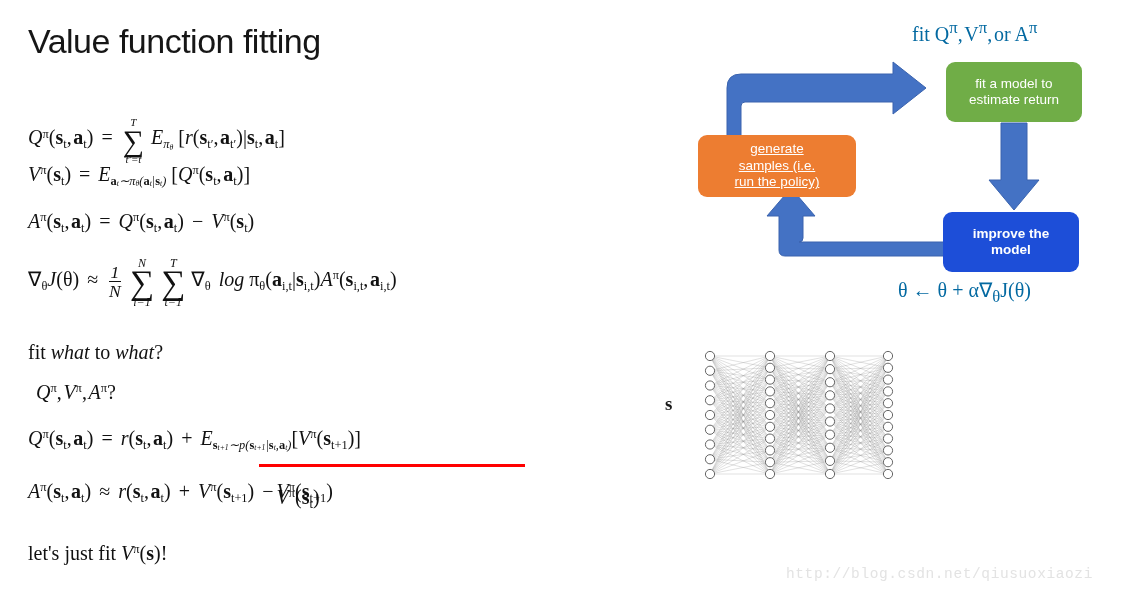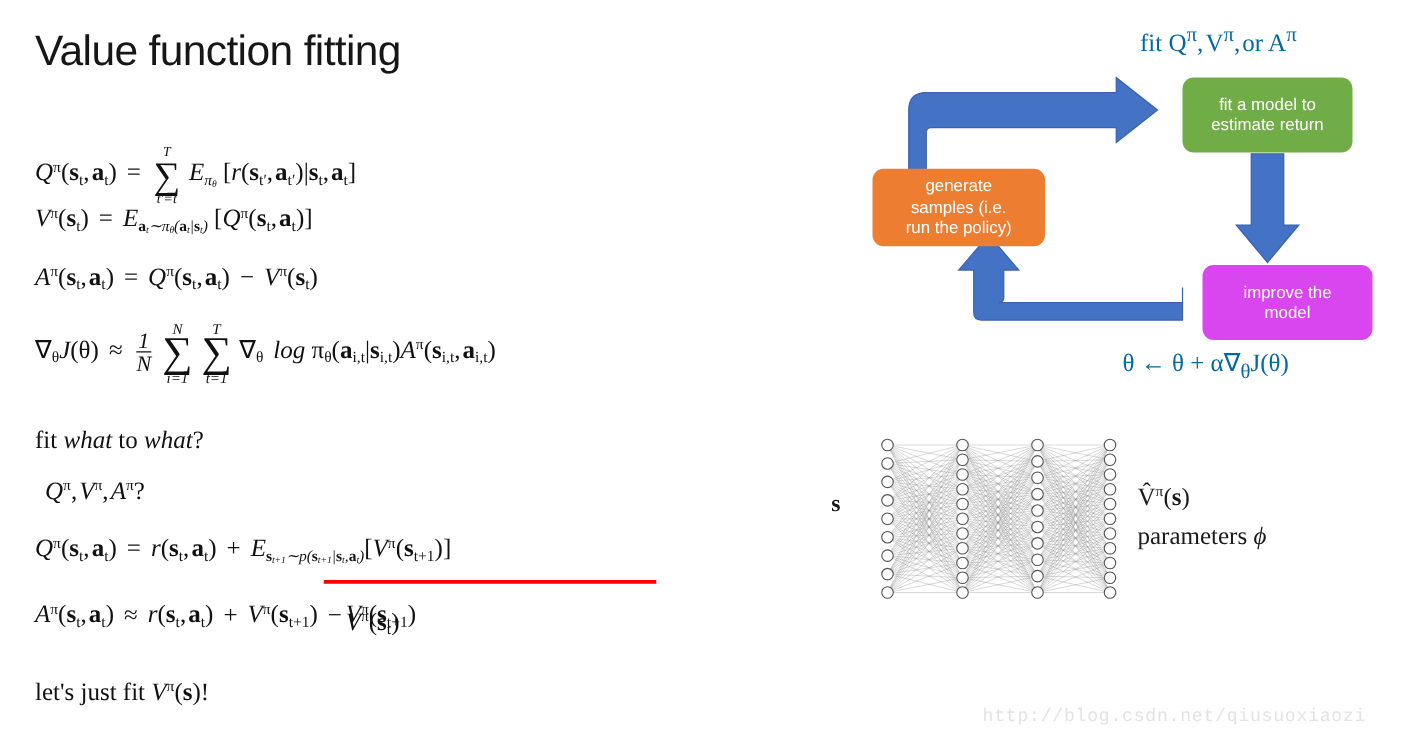--- a/index.html
+++ b/index.html
@@ -103,22 +103,22 @@
     font-size: 13.5px;
     line-height: 1.22;
     text-align: center;
     display: flex;
     align-items: center;
     justify-content: center;
     box-sizing: border-box;
     padding: 2px 6px;
   }
   #box-green  { left: 266px; top: 52px;  width: 136px; height: 60px; background: #70AD47; }
-  #box-orange { left: 18px;  top: 125px; width: 138px; height: 62px; background: #ED7D31; }
-  #box-blue   { left: 282px; top: 202px; width: 136px; height: 60px; background: #d946ef; }
+  #box-orange { left: 18px;  top: 125px; width: 158px; height: 62px; background: #ED7D31; text-decoration: underline; }
+  #box-blue   { left: 263px; top: 202px; width: 136px; height: 60px; background: #1d4ed8; font-weight: bold; }
 
   .cap-math {
     position: absolute;
     font-family: "Liberation Serif", serif;
     font-size: 20px;
     white-space: nowrap;
     color: #0369a1;
   }
   #cap-fit   { left: 232px; top: 8px; }
   #cap-theta { left: 218px; top: 268px; }
@@ -610,19 +610,15 @@
       <circle cx="190" cy="34.6" r="4.6" fill="#ffffff" stroke="#555555" stroke-width="0.9"></circle>
       <circle cx="190" cy="46.400000000000006" r="4.6" fill="#ffffff" stroke="#555555" stroke-width="0.9"></circle>
       <circle cx="190" cy="58.2" r="4.6" fill="#ffffff" stroke="#555555" stroke-width="0.9"></circle>
       <circle cx="190" cy="70" r="4.6" fill="#ffffff" stroke="#555555" stroke-width="0.9"></circle>
       <circle cx="190" cy="81.80000000000001" r="4.6" fill="#ffffff" stroke="#555555" stroke-width="0.9"></circle>
       <circle cx="190" cy="93.60000000000001" r="4.6" fill="#ffffff" stroke="#555555" stroke-width="0.9"></circle>
       <circle cx="190" cy="105.4" r="4.6" fill="#ffffff" stroke="#555555" stroke-width="0.9"></circle>
       <circle cx="190" cy="117.2" r="4.6" fill="#ffffff" stroke="#555555" stroke-width="0.9"></circle>
       <circle cx="190" cy="129" r="4.6" fill="#ffffff" stroke="#555555" stroke-width="0.9"></circle>
     </svg>
-  <div id="nn-output-text">
-    <span style="font-size:20px;">V̂<sup class="up" style="font-size:0.62em; vertical-align:0.55em;">π</sup>(<span class="bf" style="font-weight:bold;">s</span>)</span><br>
-    <span class="up">parameters</span> <span style="font-style:italic;">ϕ</span>
-  </div>
 </div>
 
 <div id="watermark">http://blog.csdn.net/qiusuoxiaozi</div>
 
 </body></html>

